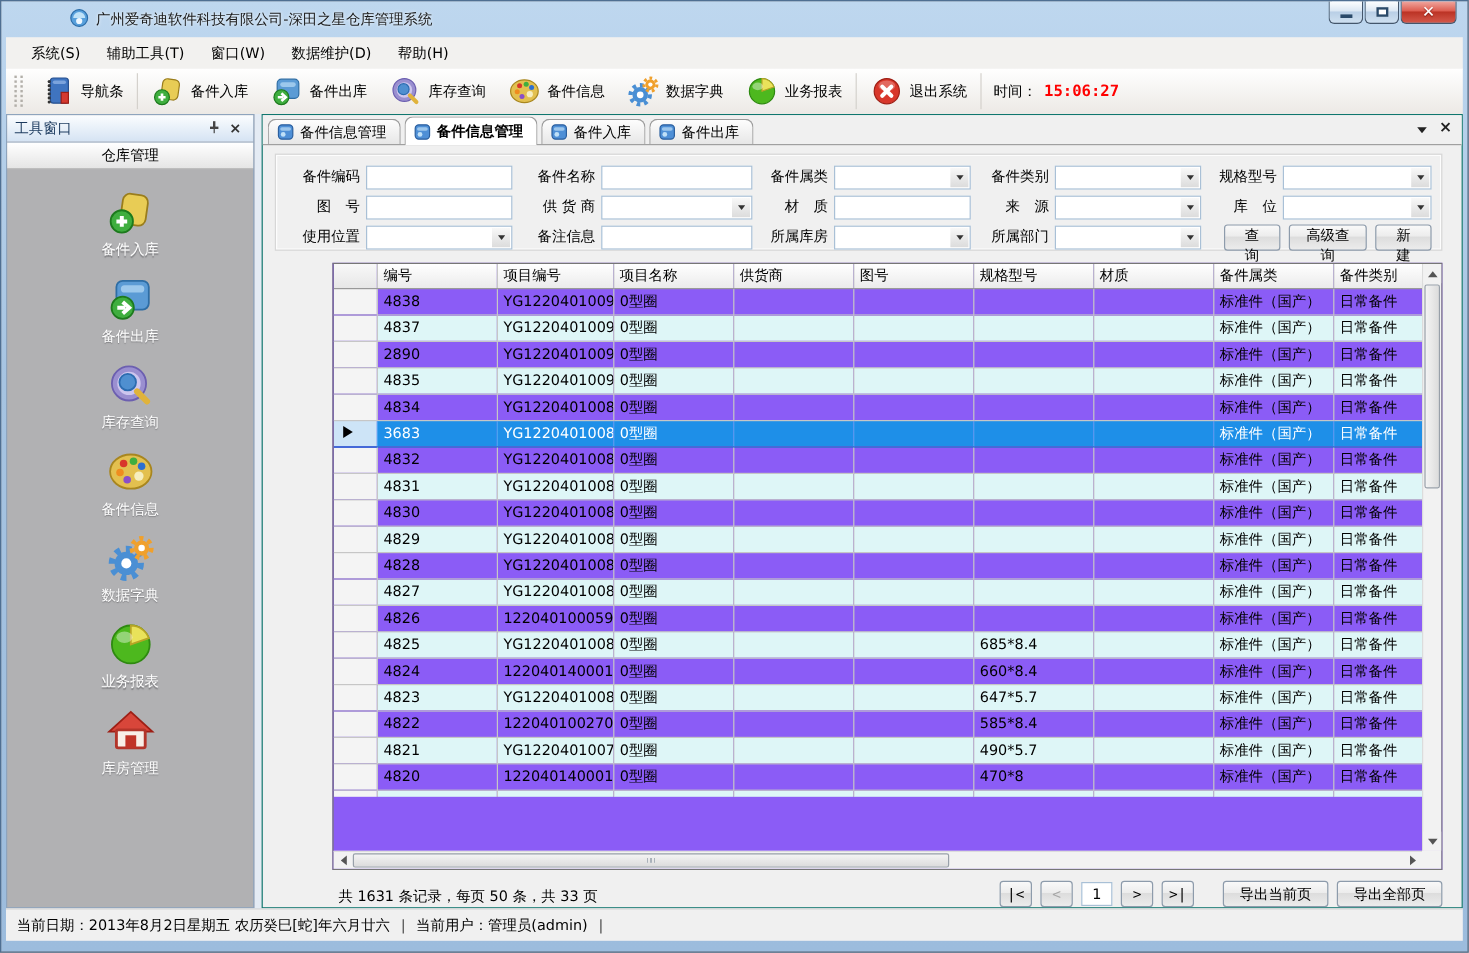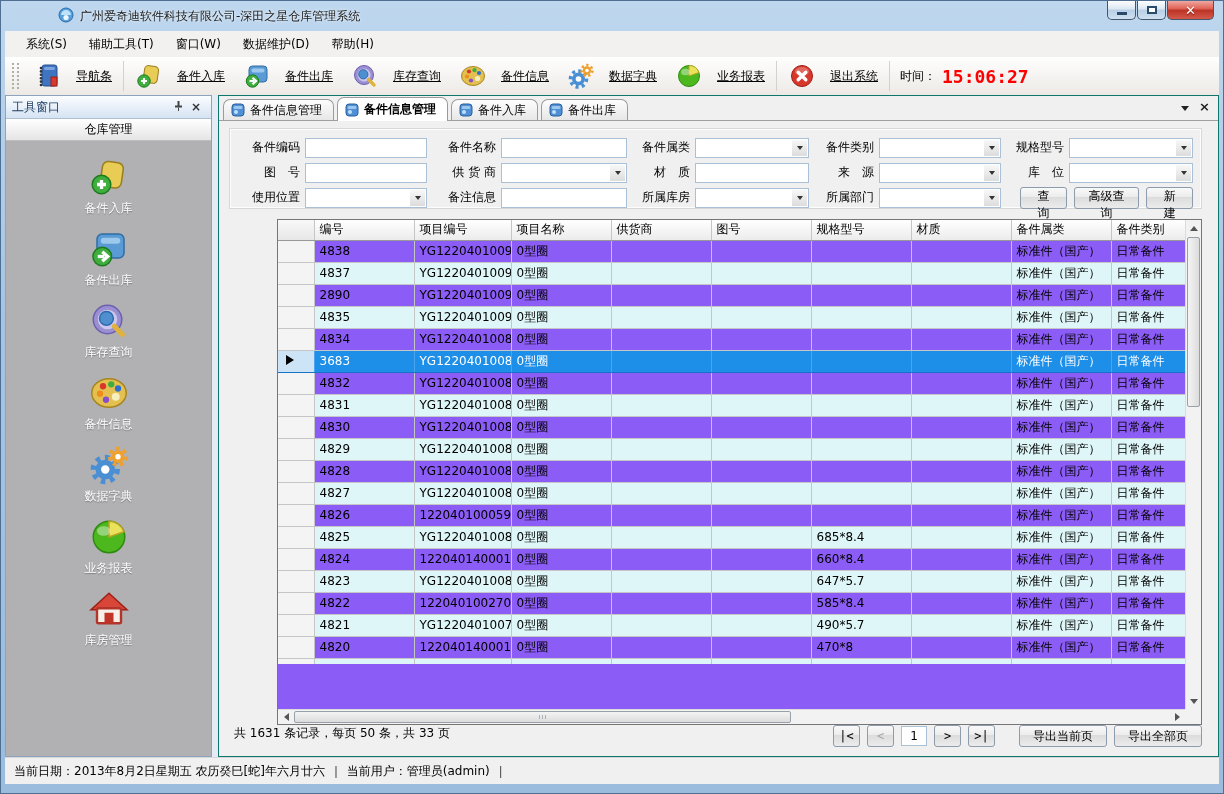--- a/index.html
+++ b/index.html
@@ -17,24 +17,24 @@
   .glyph-min{width:10px;height:3px;background:#2a4a6a;margin-top:7px;}
   .glyph-max{width:10px;height:8px;border:2px solid #2a4a6a;box-sizing:border-box;background:#fff;}
   
   .menubar{position:absolute;top:30px;left:4px;right:4px;height:26px;background:#f2f1ef;border-bottom:1px solid #dddbd8;
     display:flex;align-items:center;padding-left:10px;}
   .menu-item{padding:4px 11px;}
   
   .toolbar{position:absolute;top:56px;left:4px;right:4px;height:38px;background:linear-gradient(#ffffff,#ece9e5);
     border-bottom:1px solid #cfccc7;display:flex;align-items:center;}
   .tb-grip{width:3px;height:26px;border-left:2px dotted #b2afa9;border-right:2px dotted #b2afa9;margin:0 6px 0 7px;}
-  .tb-item{display:flex;align-items:center;gap:14px;padding:2px 9px;border-radius:3px;text-decoration:underline;}
+  .tb-item{display:flex;align-items:center;gap:5px;padding:2px 9px;border-radius:3px;}
   .tb-sep{width:1px;height:30px;background:#d4d1cc;margin:0 2px;}
   .tb-time{display:flex;align-items:center;gap:6px;padding-left:8px;}
-  .tb-time-value{color:#f00;font-weight:bold;font-family:"DejaVu Sans Mono","Liberation Mono",monospace;font-size:18px;}
+  .tb-time-value{color:#f00;font-weight:bold;font-family:"DejaVu Sans Mono","Liberation Mono",monospace;font-size:13px;}
   .ico28{width:28px;height:28px;display:block;}
   
   .body{position:absolute;top:94px;left:4px;right:4px;bottom:36px;background:#e4ebf4;display:flex;}
   .sidebar{width:207px;box-sizing:border-box;border:1px solid #8ea4bd;background:#b1b1b3;display:flex;flex-direction:column;}
   .sb-titlebar{height:22px;background:linear-gradient(#fbfdff,#d5e3f3);border-bottom:1px solid #aebfd2;
     display:flex;align-items:center;padding:0 6px;color:#1c3a5e;}
   .sb-title{flex:1;}
   .sb-tool{width:18px;text-align:center;color:#333;cursor:default;}
   .sb-group{height:21px;line-height:21px;background:linear-gradient(#ffffff,#e5e5e5);border-bottom:1px solid #bdbdbd;text-align:center;}
   .sb-items{flex:1;padding-top:15px;display:flex;flex-direction:column;align-items:center;overflow:hidden;}
@@ -94,21 +94,21 @@
   .hs-btn{position:absolute;top:0;bottom:0;width:16px;display:flex;align-items:center;justify-content:center;}
   .hs-left{left:0;} .hs-right{right:0;}
   .tri-left{width:0;height:0;border-top:4px solid transparent;border-bottom:4px solid transparent;border-right:5px solid #555;}
   .tri-right{width:0;height:0;border-top:4px solid transparent;border-bottom:4px solid transparent;border-left:5px solid #555;}
   .hs-thumb{position:absolute;top:1px;bottom:1px;left:16px;width:495px;border:1px solid #98a0a9;border-radius:2px;
     background:linear-gradient(#f4f4f4,#dcdcdc);}
   .hs-thumb::after{content:"";position:absolute;left:50%;top:3px;bottom:3px;width:7px;margin-left:-4px;
     background:repeating-linear-gradient(90deg,#aab2ba 0,#aab2ba 1px,transparent 1px,transparent 3px);}
   .scroll-corner{position:absolute;right:0;bottom:0;width:16px;height:15px;background:#f2f2f2;}
   
-  .pager{height:36px;display:flex;align-items:flex-start;}
+  .pager{height:36px;display:flex;align-items:flex-end;margin-left:48px;}
   .pager-summary{margin-left:5px;}
   .pager-controls{margin-left:auto;display:flex;align-items:center;gap:7px;}
   .pg-btn{box-sizing:border-box;width:27px;height:22px;border:1px solid #8d9bab;border-radius:3px;text-align:center;
     font:12px "DejaVu Sans Mono","Liberation Mono",monospace;background:linear-gradient(#f9f9f9,#ececec 45%,#dcdcdc 46%,#ececec);padding:0;}
   .pg-btn.disabled{color:#a6a6a6;}
   .page-box{box-sizing:border-box;width:26px;height:20px;border:1px solid #a9c0d6;background:#fff;text-align:center;font:12px "DejaVu Sans",sans-serif;}
   .export-gap{width:10px;}
   
   .statusbar{position:absolute;left:4px;right:4px;bottom:9px;height:26px;background:#f0f0f0;border-top:1px solid #d7d7d7;
     display:flex;align-items:center;gap:5px;padding-left:9px;}

